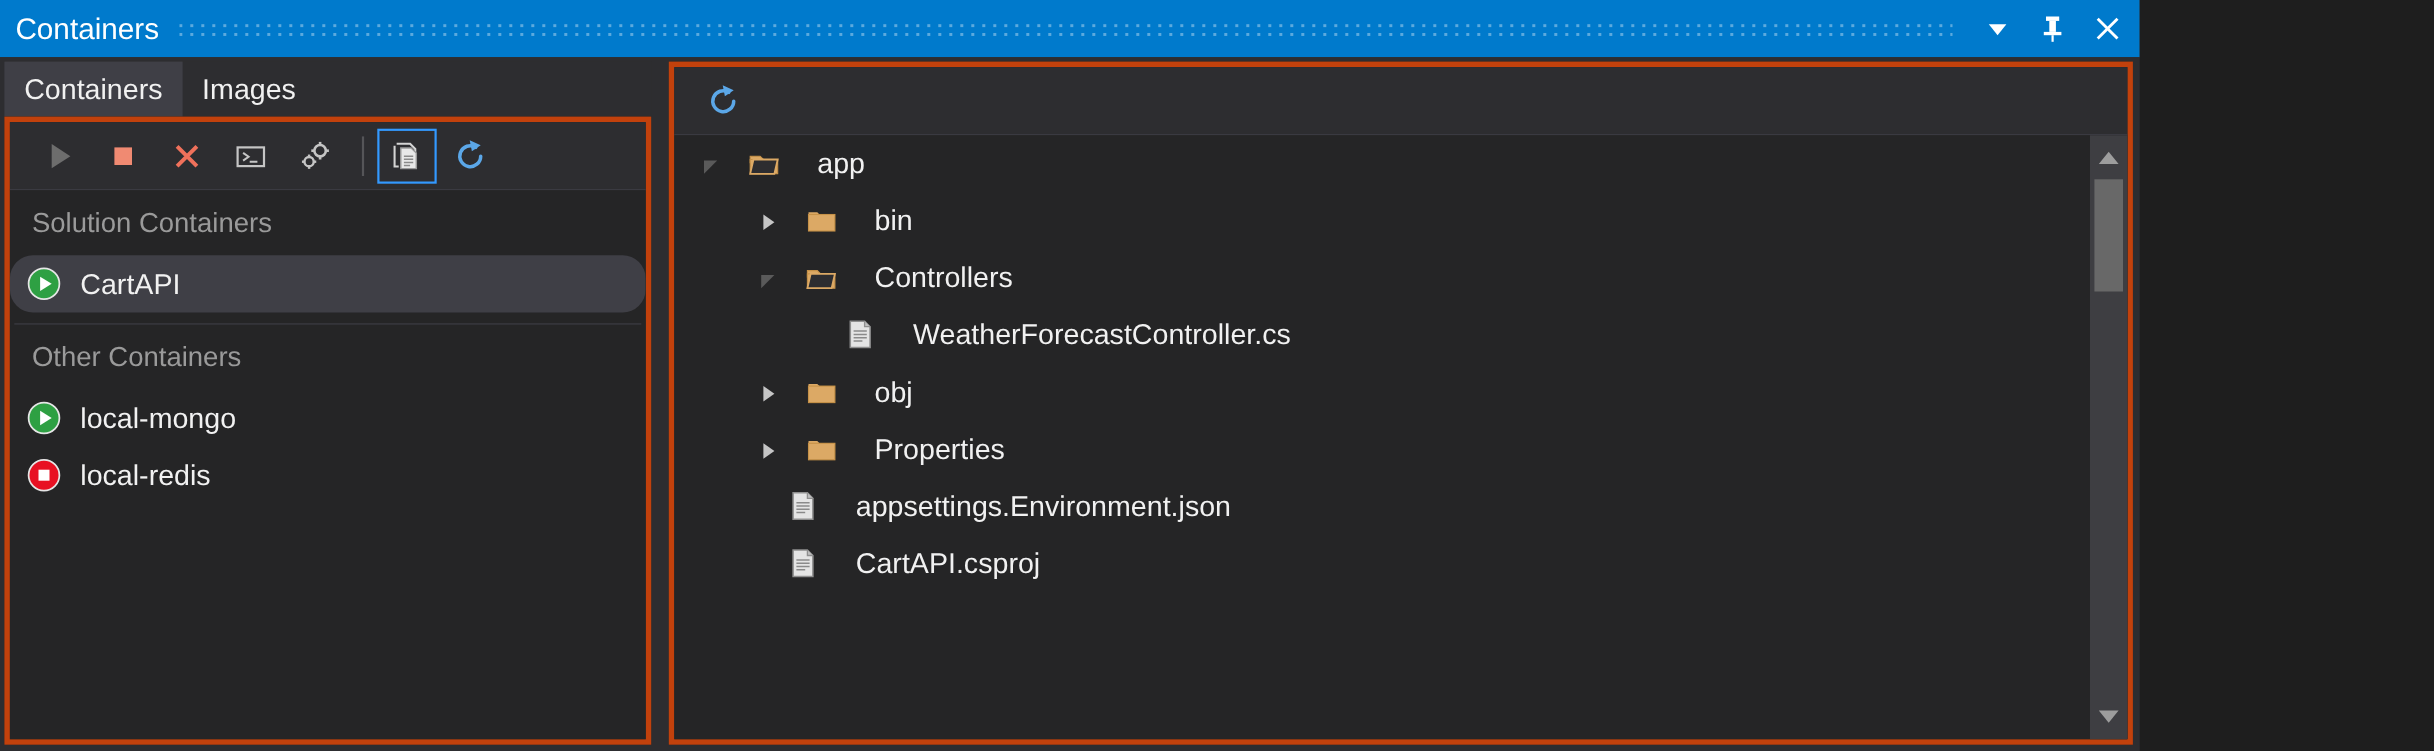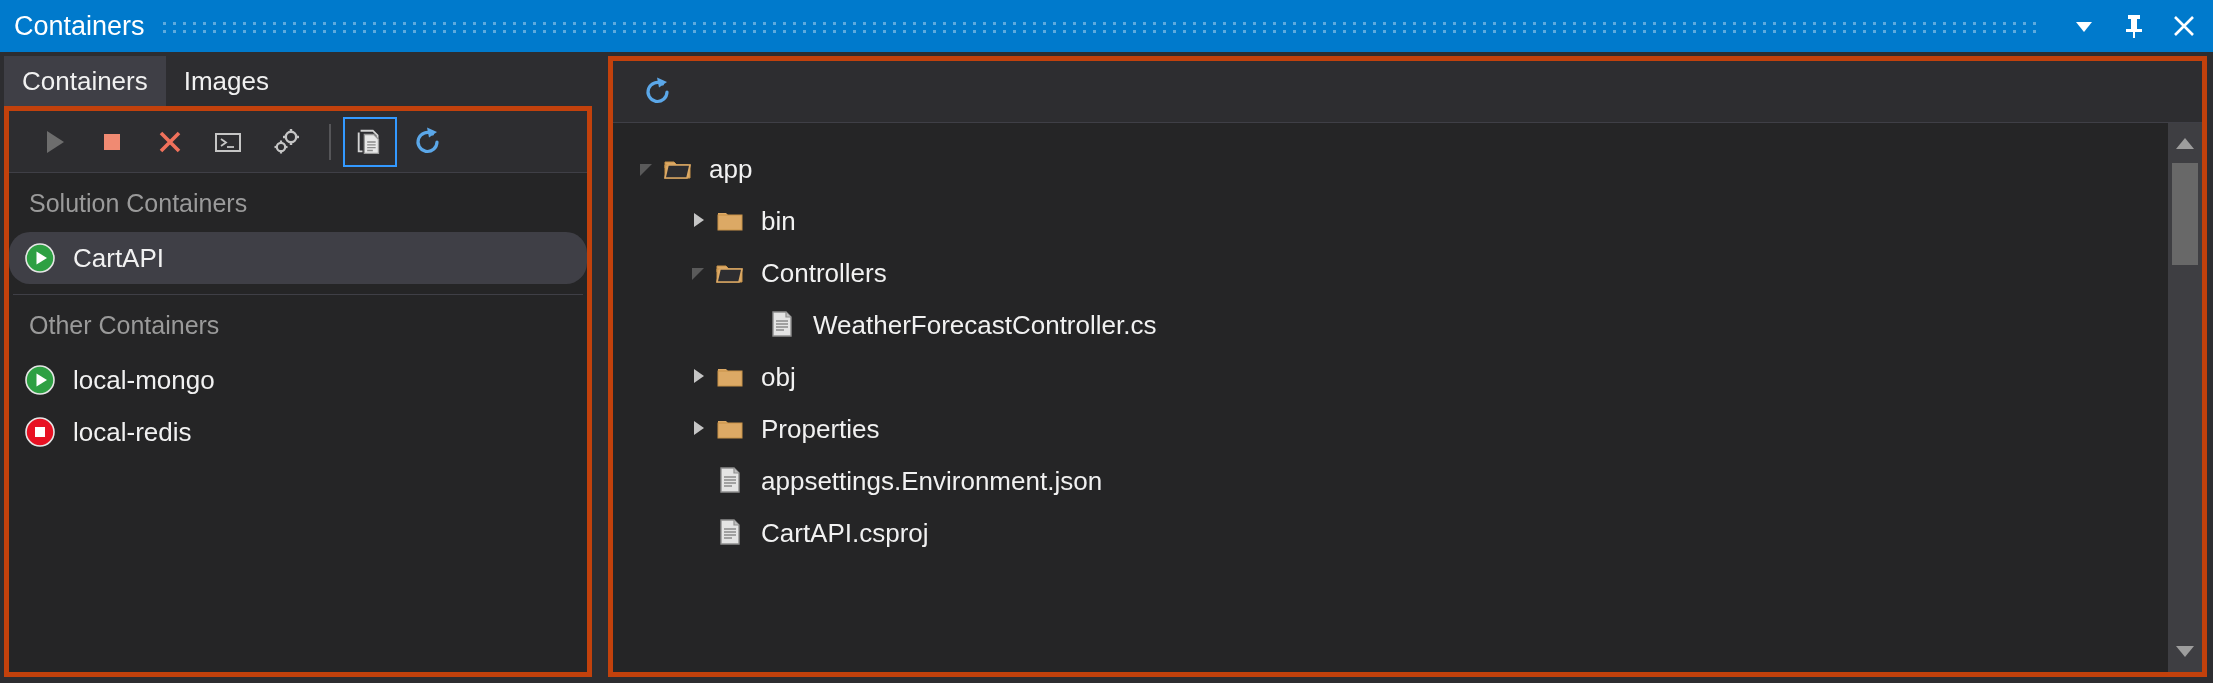--- a/index.html
+++ b/index.html
@@ -10,21 +10,21 @@
   body {
     width: 2213px;
     height: 683px;
     font-family: "Liberation Sans", sans-serif;
     overflow: hidden;
     color: #f1f1f1;
   }
 
   #app {
     position: relative;
-    width: 2213px;
+    width: 1945px;
     height: 683px;
     background: #2d2d30;
     box-sizing: border-box;
     display: flex;
     flex-direction: column;
   }
 
   
   .titlebar {
     height: 52px;
@@ -210,22 +210,23 @@
   }
   .tree {
     flex: 1 1 auto;
     overflow: hidden;
     padding-top: 10px;
     min-height: 0;
   }
   .tree-row {
     height: 52px;
     display: flex;
-    align-items: flex-end;
+    align-items: flex-start;
     white-space: nowrap;
+    gap: 17px;
   }
   .twisty {
     width: 34px;
     height: 34px;
     flex: 0 0 auto;
     display: flex;
     align-items: center;
     justify-content: center;
   }
   .node-icon {

